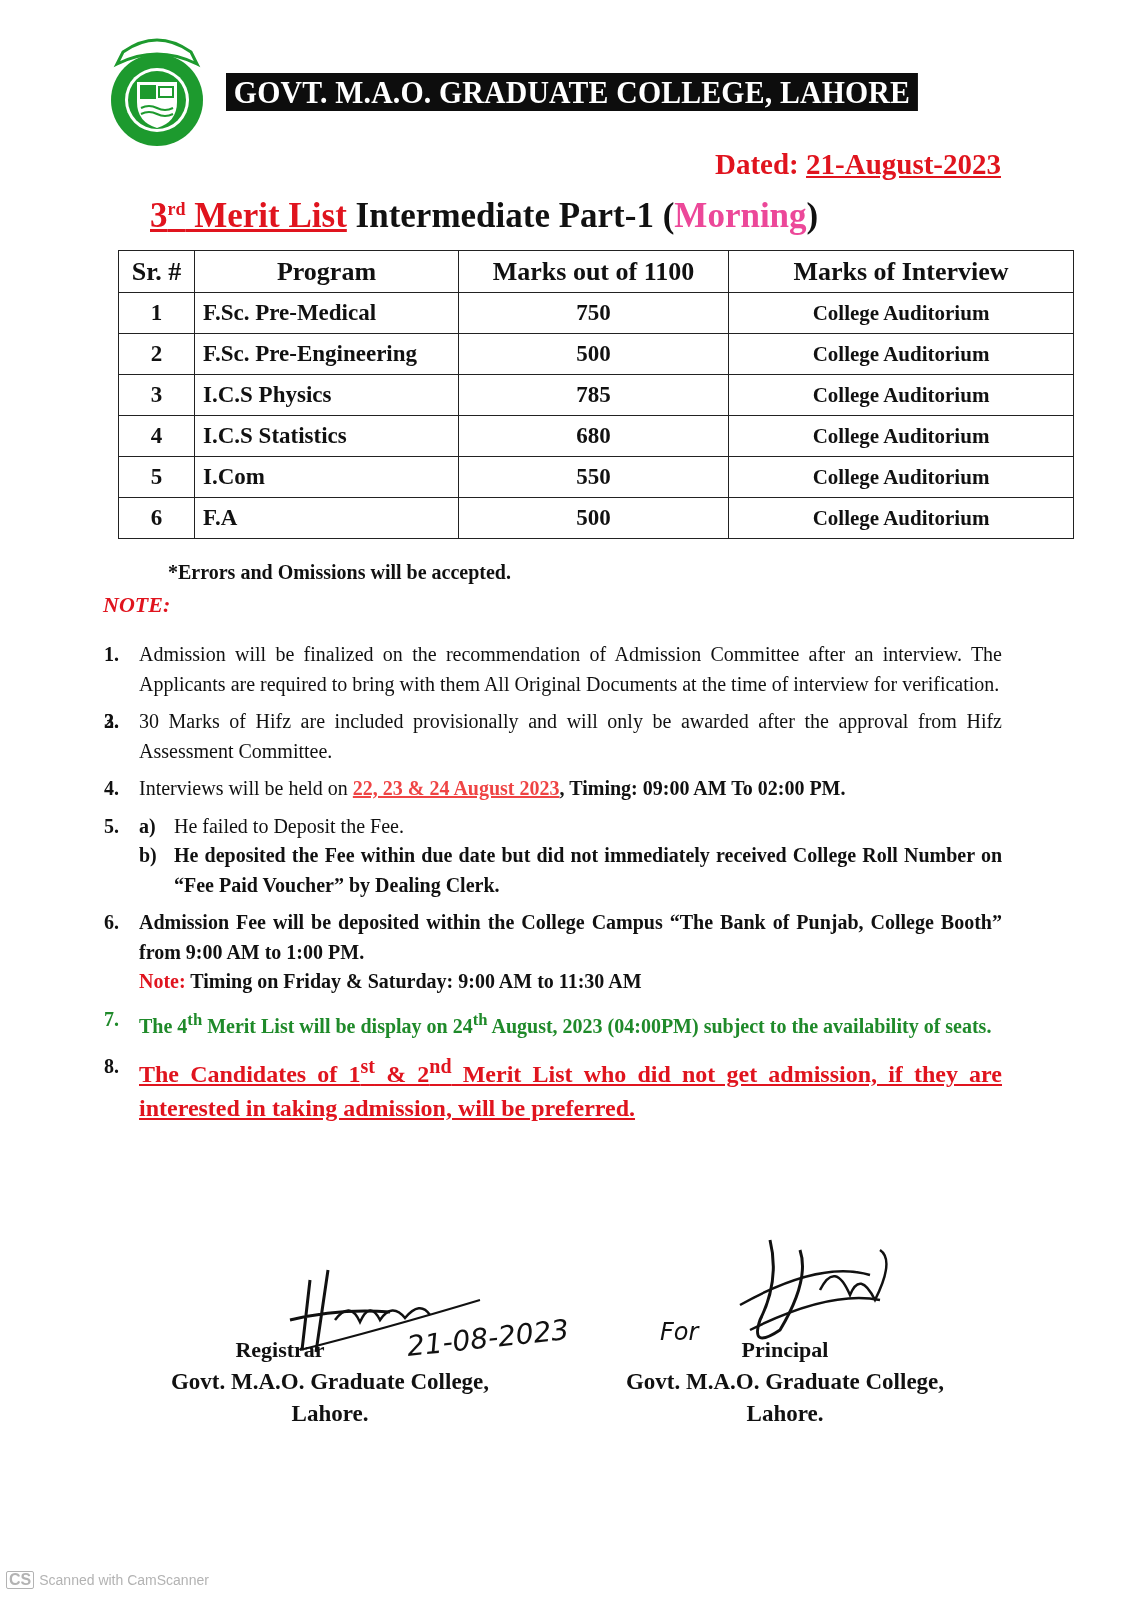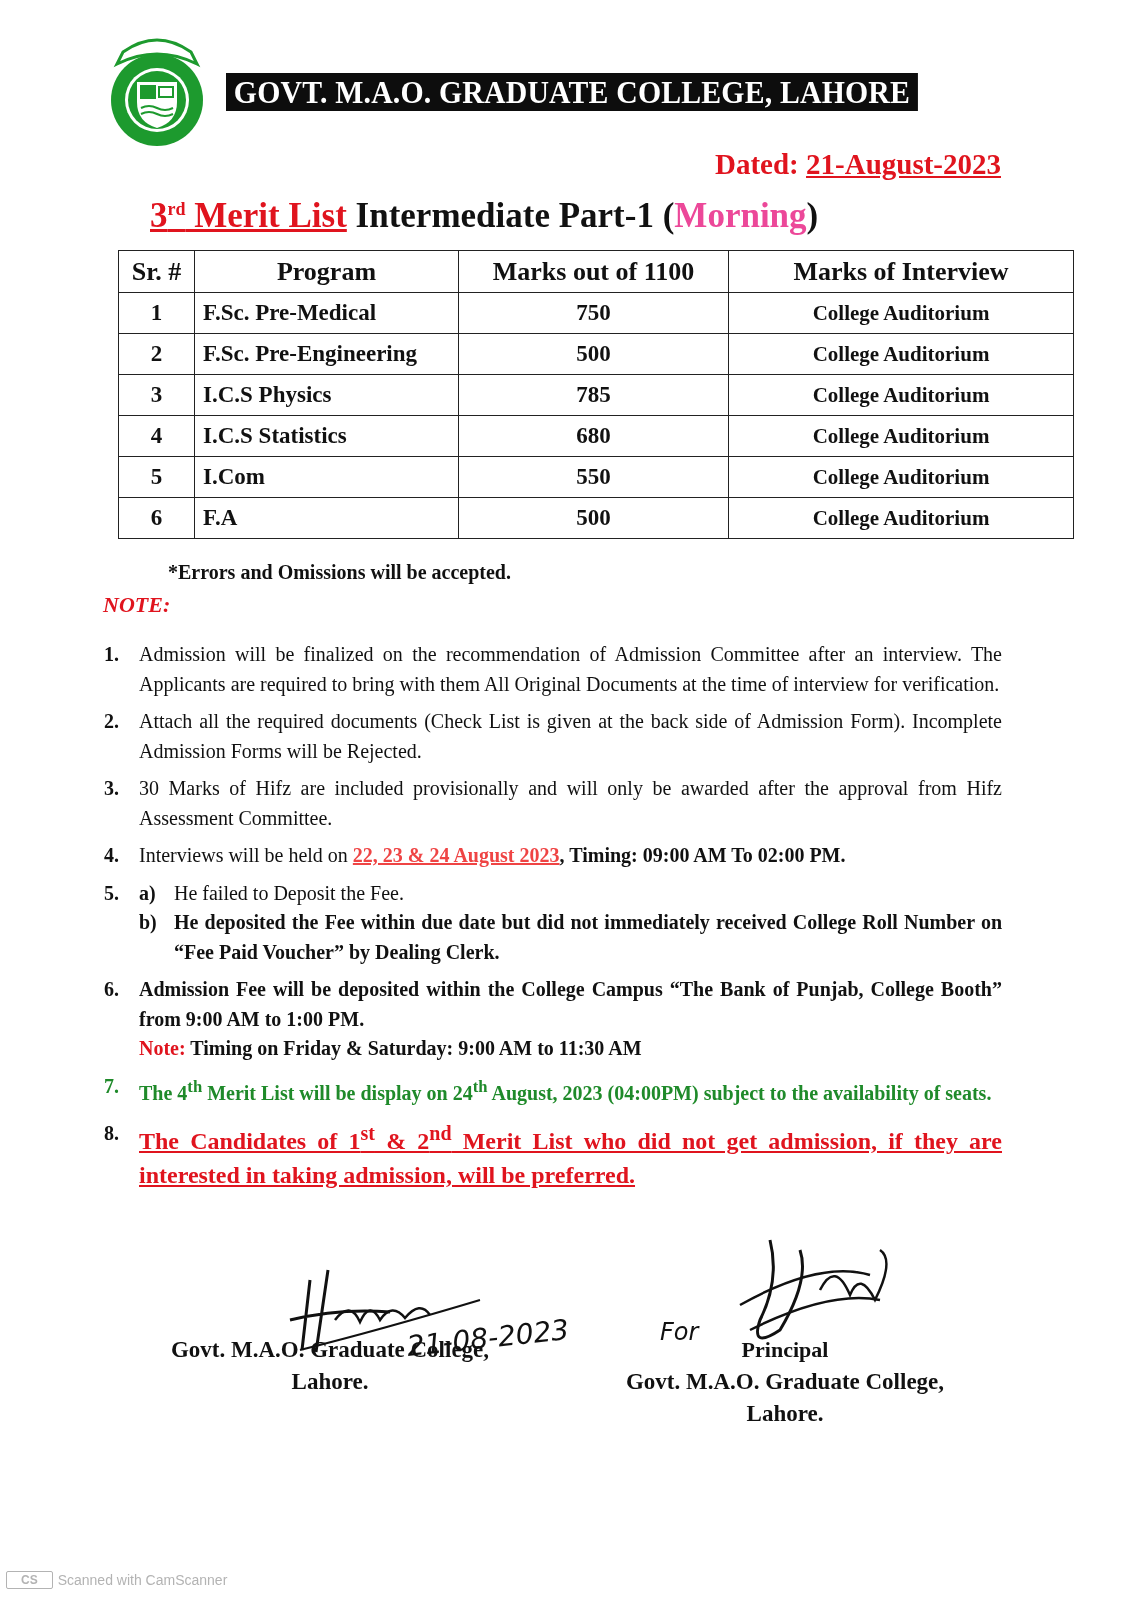--- a/index.html
+++ b/index.html
@@ -56,21 +56,21 @@
   .sig-block { position: absolute; text-align: center; font-weight: bold; font-size: 23px; line-height: 32px; }
   .sig-left { left: 160px; top: 1334px; width: 340px; }
   .sig-right { left: 615px; top: 1334px; width: 340px; }
   .sig-title { font-size: 22px; }
 
   .signature { position: absolute; }
   .cam {
     position: absolute; left: 6px; top: 1571px; font-family: "Liberation Sans", sans-serif;
     font-size: 14px; color: #b3b3b3; display: flex; align-items: center; gap: 5px;
   }
-  .cam .cs { border: 1.5px solid #b3b3b3; border-radius: 2px; font-size: 12px; padding: 0 14px; line-height: 16px; font-weight: bold; }
+  .cam .cs { border: 1.5px solid #b3b3b3; border-radius: 2px; font-size: 16px; padding: 0 2px; line-height: 16px; font-weight: bold; }
 </style>
 </head>
 <body>
 
 <div class="logo">
   <svg width="108" height="118" viewBox="0 0 108 118">
     <path d="M20 22 Q54 -2 88 22 L94 34 Q54 14 14 34 Z" fill="#fff" stroke="#1d9a2e" stroke-width="3"></path>
     <circle cx="54" cy="70" r="46" fill="#1d9a2e"></circle>
     <circle cx="54" cy="70" r="32" fill="#fff"></circle>
     <circle cx="54" cy="70" r="29" fill="#1d9a2e"></circle>
@@ -141,21 +141,21 @@
 </table>
 
 <div class="errors">*Errors and Omissions will be accepted.</div>
 <div class="note-label">NOTE:</div>
 
 <div class="notes">
   <div class="note-item">
     <span class="num">1.</span><span>Admission will be finalized on the recommendation of Admission Committee after an interview. The Applicants are required to bring with them All Original Documents at the time of interview for verification.</span>
   </div>
   <div class="note-item">
-    <span class="num">2.</span><span>Attach all the required documents (Check List is given at the back side of Admission Form). Incomplete Admission Forms will be Rejected.</span>
+    <span class="num">2.</span>
   </div>
   <div class="note-item">
     <span class="num">3.</span><span>30 Marks of Hifz are included provisionally and will only be awarded after the approval from Hifz Assessment Committee.</span>
   </div>
   <div class="note-item">
     <span class="num">4.</span><span>Interviews will be held on </span><span class="red-under">22, 23 &amp; 24 August 2023</span><span class="b">, Timing: 09:00 AM To 02:00 PM.</span>
   </div>
   <div class="note-item">
     <span class="num">5.</span>
     <div class="sub-item"><span class="num">a)</span><span>He failed to Deposit the Fee.</span></div>
@@ -181,20 +181,21 @@
 </svg>
 
 <svg class="signature" style="left:660px;top:1220px" width="250" height="130">
   <text x="0" y="120" font-family="DejaVu Sans, sans-serif" font-style="italic" font-size="24" fill="#111">For</text>
   <path d="M110 20 Q120 60 100 100 Q90 130 120 110 Q150 60 140 30" stroke="#111" stroke-width="3" fill="none"></path>
   <path d="M80 85 Q160 40 210 55 M90 110 Q170 70 220 80" stroke="#111" stroke-width="2.5" fill="none"></path>
   <path d="M160 70 Q175 40 190 75 Q200 50 215 80 Q235 40 220 30" stroke="#111" stroke-width="2.5" fill="none"></path>
 </svg>
 
 <div class="sig-block sig-left">
+  <div class="sig-title" style="margin-left:-100px;">Registrar</div>
   <div>Govt. M.A.O. Graduate College,</div>
   <div>Lahore.</div>
 </div>
 
 <div class="sig-block sig-right">
   <div class="sig-title">Principal</div>
   <div>Govt. M.A.O. Graduate College,</div>
   <div>Lahore.</div>
 </div>
 

